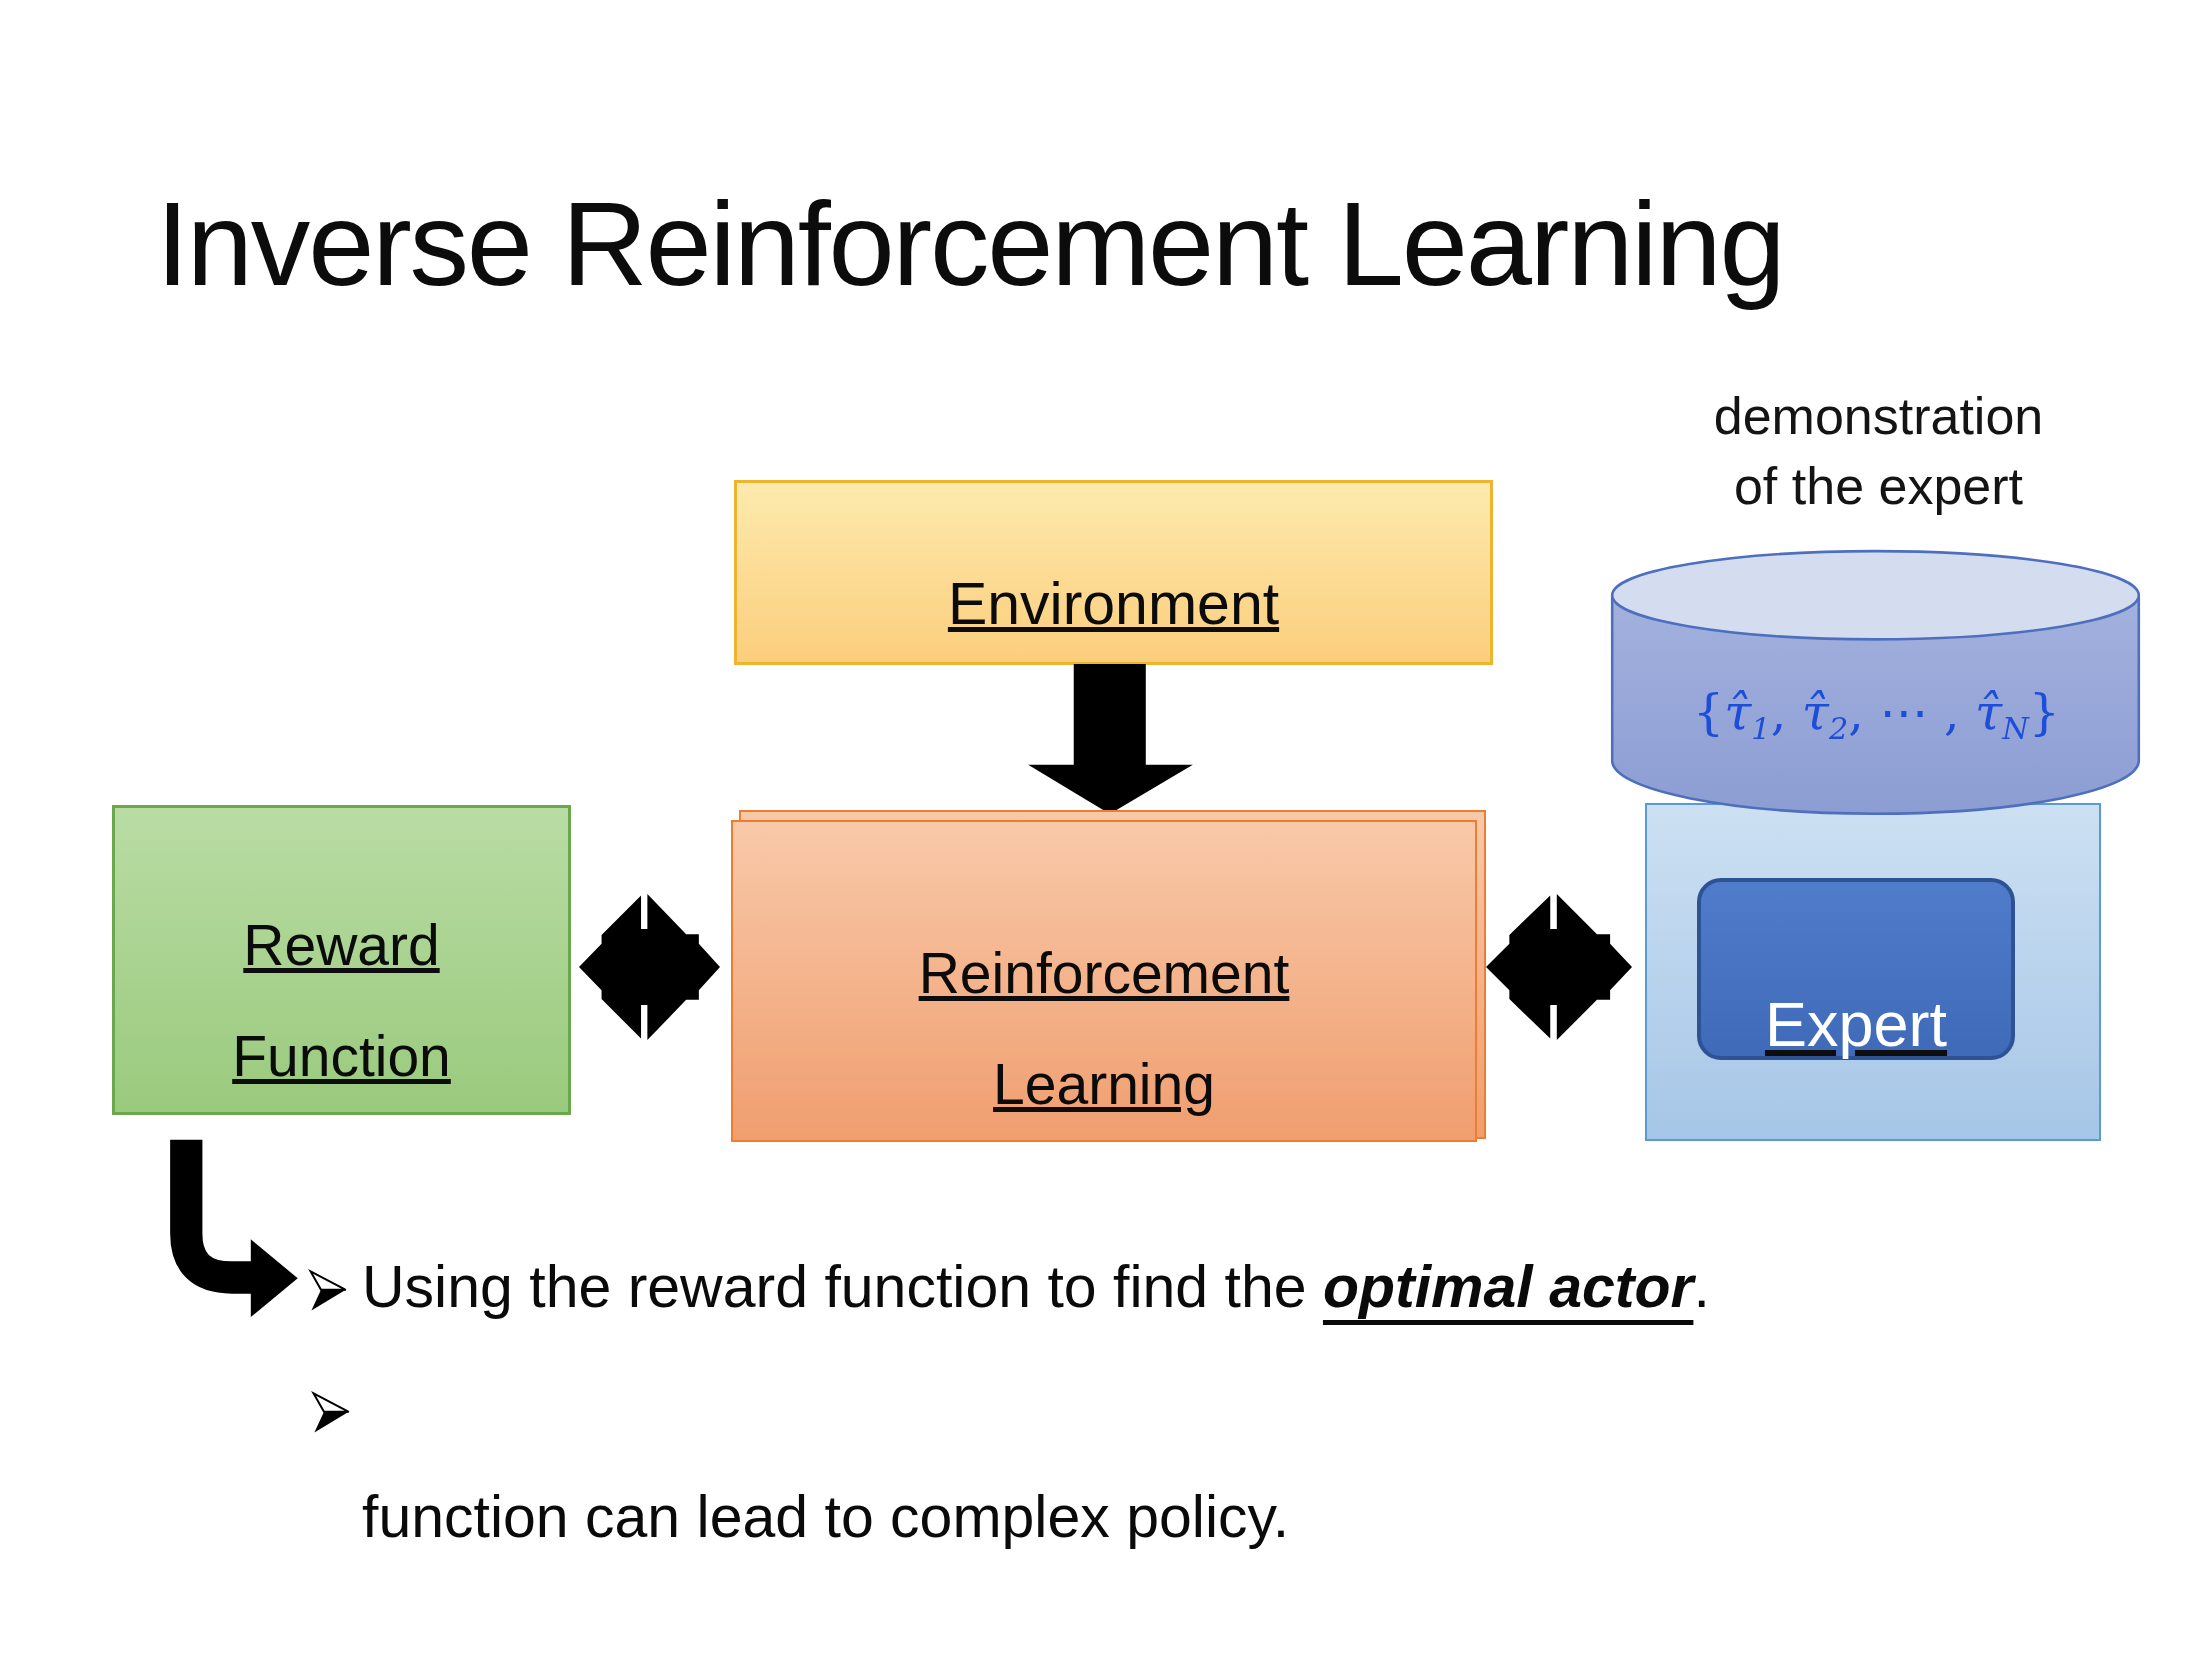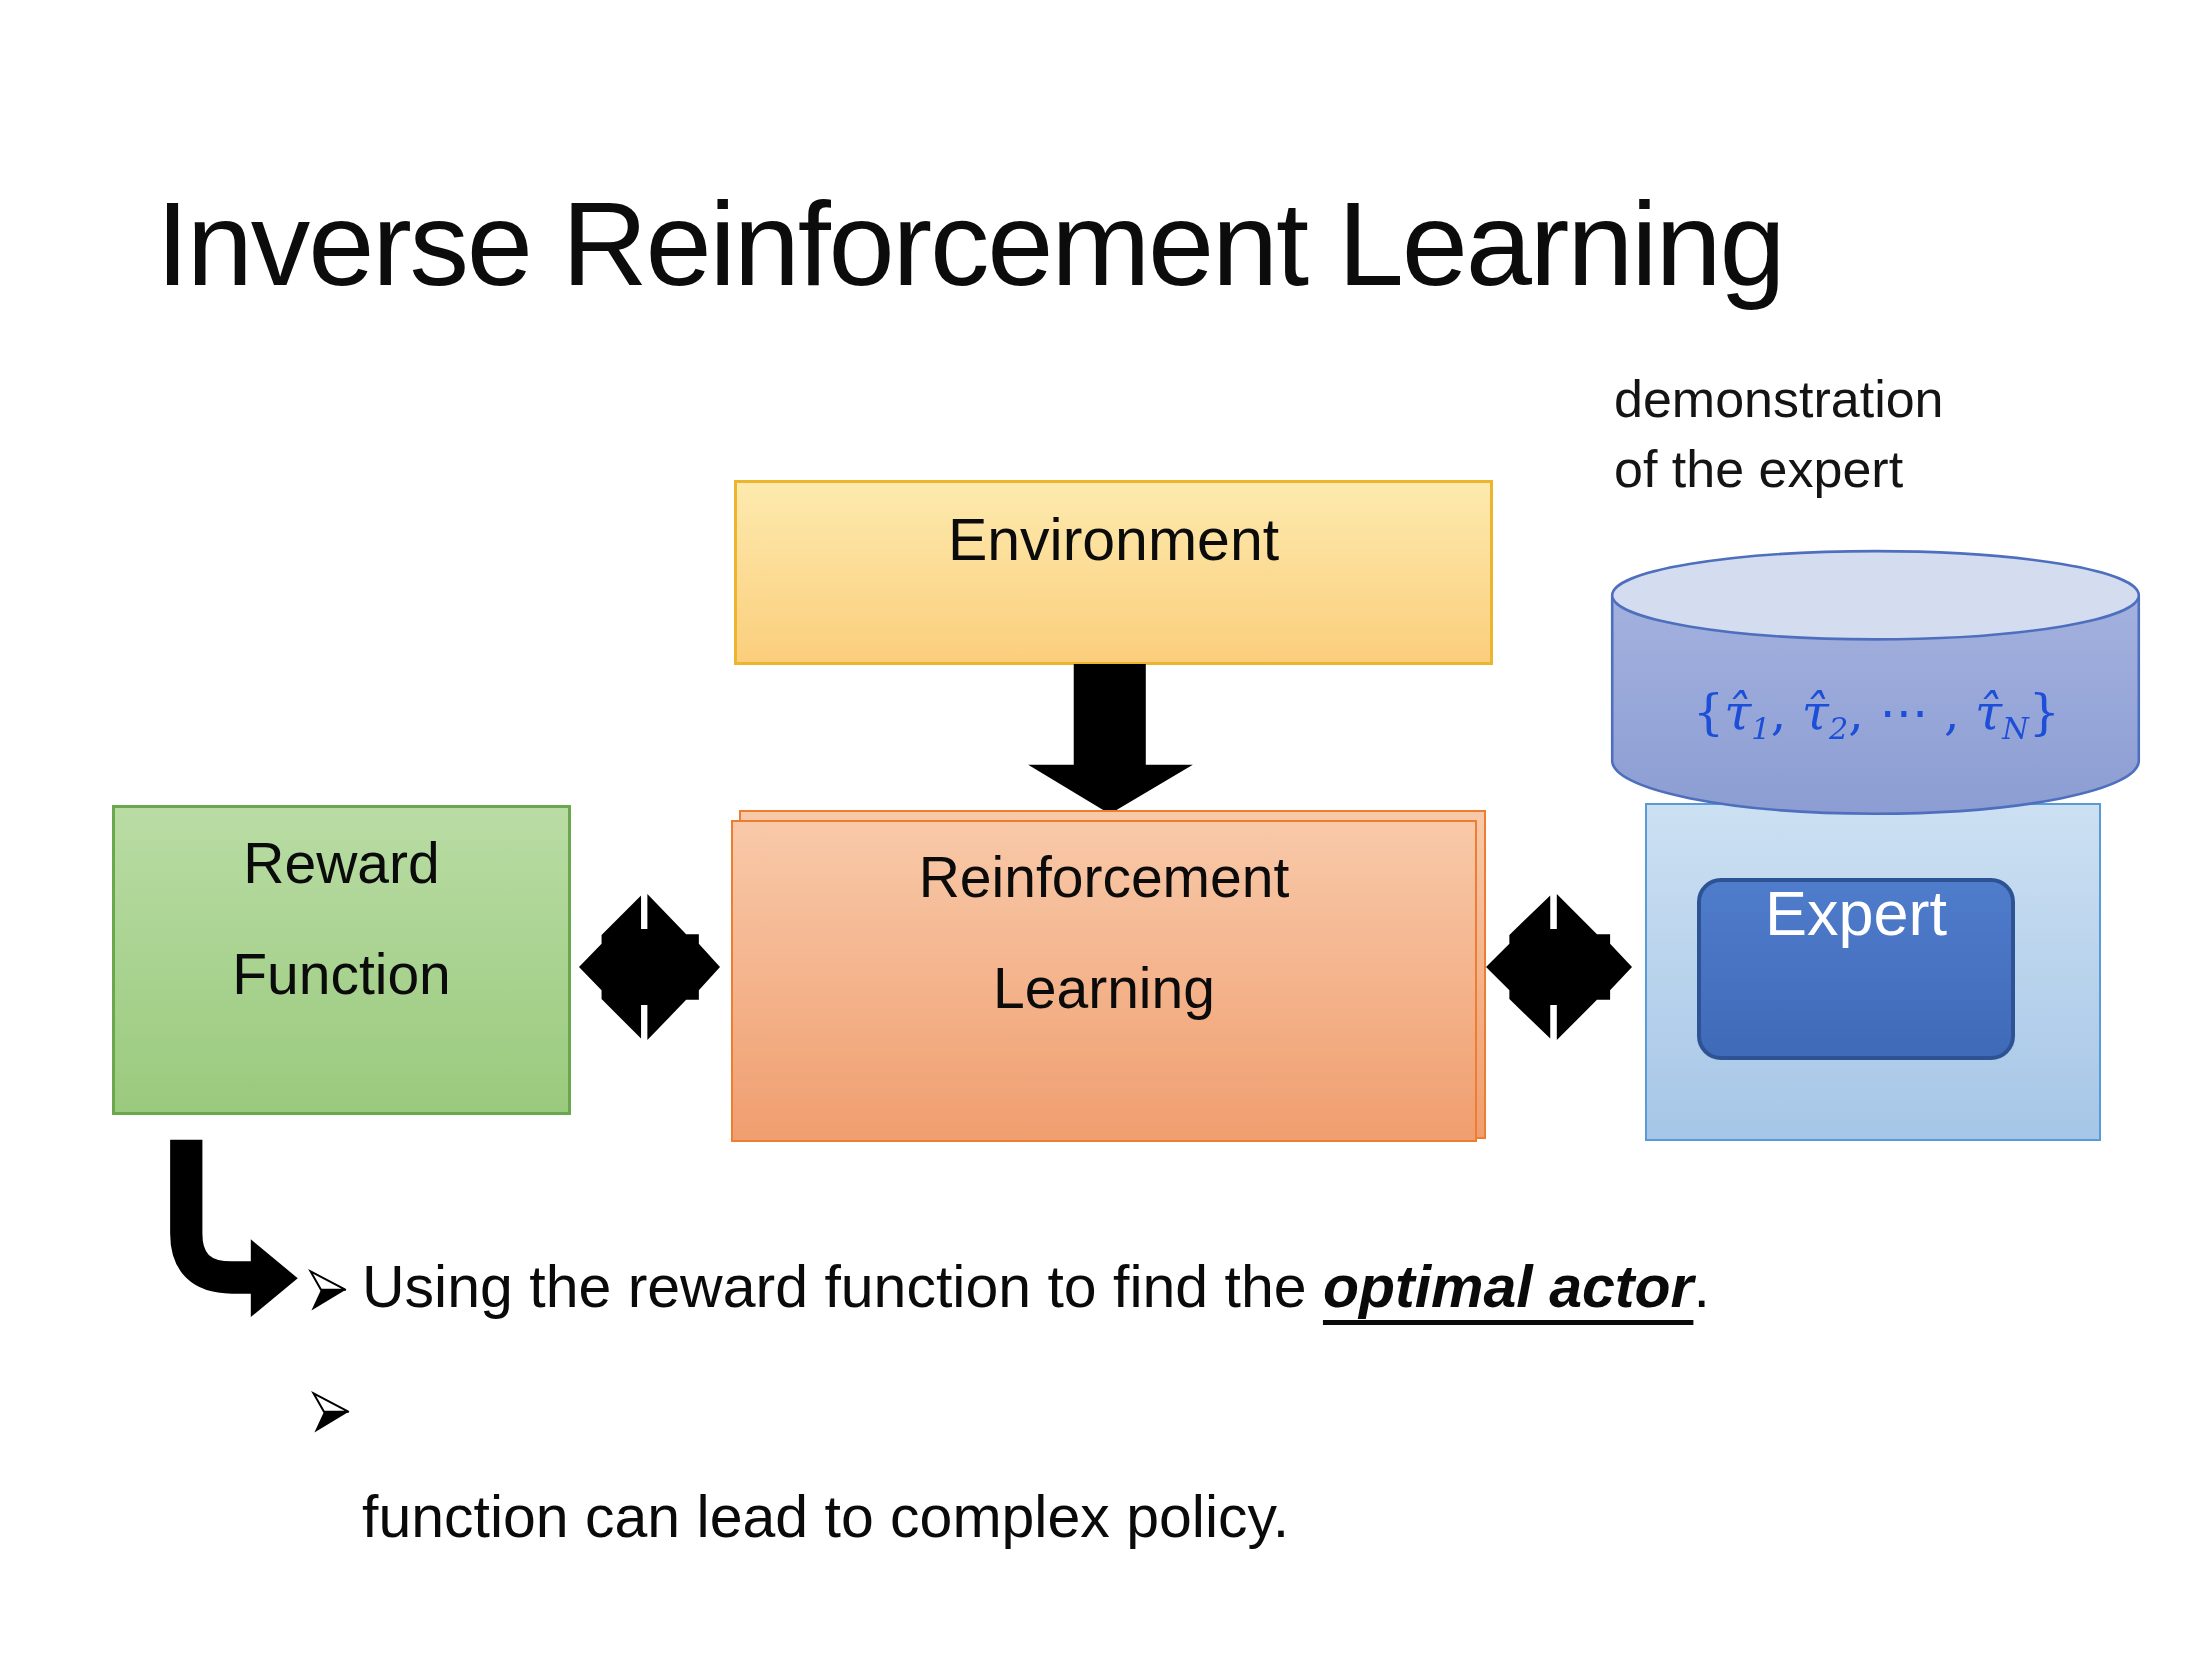--- a/index.html
+++ b/index.html
@@ -9,27 +9,28 @@
   }
   .abs{position:absolute;}
 
   .page-title{
     left:156px;top:176px;width:1911px;
     font-size:119px;line-height:1.15;letter-spacing:-2.2px;color:#0c0c0c;
     white-space:nowrap;
   }
 
   .demo-label{
-    left:1614px;top:365px;width:529px;
+    left:1614px;top:382px;width:529px;text-align:center;
     font-size:52px;line-height:1.34;color:#141414;
   }
 
   .box{
-    display:flex;align-items:flex-start;justify-content:center;text-align:center;
+    display:flex;align-items:flex-end;justify-content:center;text-align:center;
     box-sizing:border-box;
+    text-decoration:underline;
   }
   .box .lines{font-size:57px;line-height:1.95;color:#0b0b0b;}
 
   .environment-box{
     left:734px;top:480px;width:759px;height:185px;
     background:linear-gradient(180deg,var(--environment_fill_top),var(--environment_fill_bottom));
     border:3.7px solid var(--environment_border);
   }
   .environment-box .lines{font-size:59px;}
 

